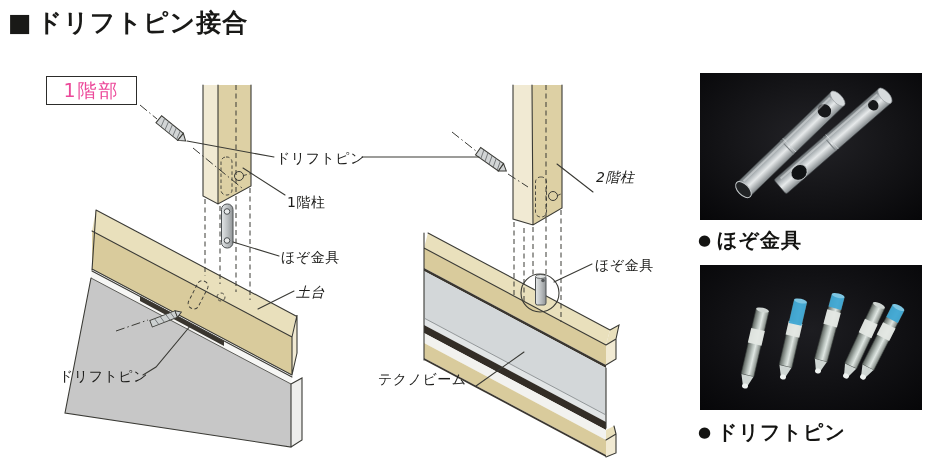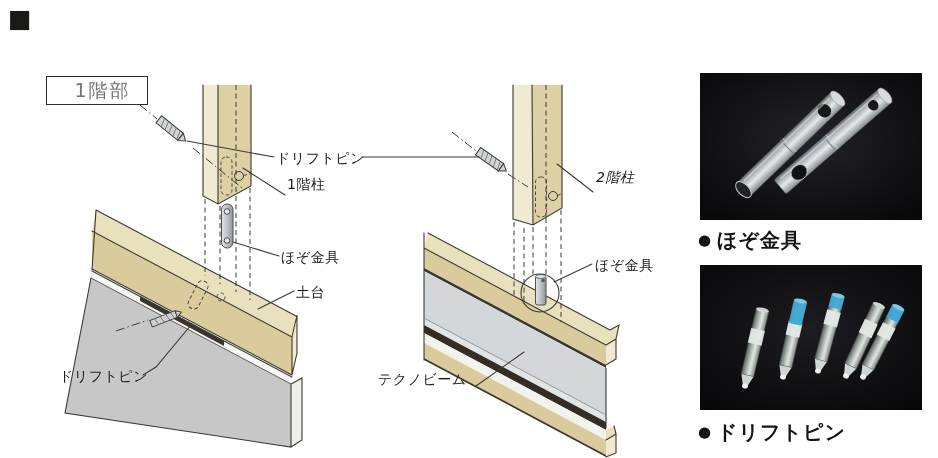--- a/index.html
+++ b/index.html
@@ -5,21 +5,21 @@
   html,body{margin:0;padding:0;background:#ffffff;}
   #stage{position:relative;width:938px;height:458px;background:#ffffff;overflow:hidden;
          font-family:"DejaVu Sans","Liberation Sans",sans-serif;}
   
   .title{position:absolute;left:8px;top:6px;display:flex;align-items:center;gap:4px;
          font-size:25px;font-weight:bold;color:#191917;letter-spacing:1px;}
   .title .sq{font-size:25px;line-height:1;}
   
   .frame{position:absolute;width:89px;height:27px;border:1.7px solid #2c2c2a;background:#fff;
          display:flex;align-items:center;justify-content:center;
-         font-size:19px;letter-spacing:2px;color:#737373;padding-left:11px;}
+         font-size:19px;letter-spacing:2px;color:#ec4899;}
   
   .lbl{position:absolute;font-size:14px;color:#1c1c1a;letter-spacing:0.5px;white-space:nowrap;}
   
   .photo{position:absolute;background:#0a0a0c;}
   .caption{position:absolute;display:flex;align-items:center;gap:5px;
            font-size:20px;font-weight:bold;color:#141412;letter-spacing:1px;}
   .caption .blt{font-size:15px;line-height:1;}
   svg{display:block;}
   .ol{stroke:#3a3a35;stroke-width:1.1;fill:none;stroke-linecap:round;}
   .ds{stroke:#3a3a35;stroke-width:1;fill:none;stroke-dasharray:5 3.5;}
@@ -27,20 +27,21 @@
   .dd{stroke:#3a3a35;stroke-width:1;fill:none;stroke-dasharray:9 3 1.5 3;}
   .hat{stroke:#6a6e70;stroke-width:0.8;}
 </style>
 </head>
 <body>
 
 <div id="stage">
 
   <div class="title">
     <span class="sq">■</span>
+    <span>ドリフトピン接合</span>
   </div>
 
   <svg width="680" height="458" viewBox="0 0 680 458" style="position:absolute;left:0;top:0;">
     <defs>
       <linearGradient id="gMetal" x1="0" y1="0" x2="1" y2="0">
         <stop offset="0" stop-color="#e3e6e7"></stop>
           <stop offset="0.55" stop-color="#b9bdbf"></stop>
         <stop offset="1" stop-color="#8f9395"></stop>
       </linearGradient>
     </defs>
@@ -168,23 +169,23 @@
         <path class="dd" d="M508,174 L528,187"></path>
       </g>
 
       <path class="ol" d="M362,157 L479,157 M593,192 L557,164 M592,264 L554,282 M476,386 L524,352"></path>
     </g>
   </svg>
 
   <div class="frame" style="left:46px;top:76px;">1階部</div>
 
   <div class="lbl" style="left:276px;top:150px;">ドリフトピン</div>
-  <div class="lbl" style="left:287px;top:176px;">1階柱</div>
+  <div class="lbl" style="left:287px;top:194px;">1階柱</div>
   <div class="lbl" style="left:281px;top:249px;">ほぞ金具</div>
-  <div class="lbl" style="left:296px;top:284px;">土台</div>
+  <div class="lbl" style="left:296px;top:284px;font-style:italic;">土台</div>
   <div class="lbl" style="left:59px;top:368px;">ドリフトピン</div>
 
   <div class="lbl" style="left:596px;top:169px;font-style:italic;">2階柱</div>
   <div class="lbl" style="left:595px;top:257px;">ほぞ金具</div>
   <div class="lbl" style="left:378px;top:371px;">テクノビーム</div>
 
   <div class="photo" style="left:700px;top:73px;width:222px;height:147px;">
     <svg width="222" height="147" viewBox="0 0 222 147">
       <defs>
         <radialGradient id="gBg1" cx="0.5" cy="0.45" r="0.75">

